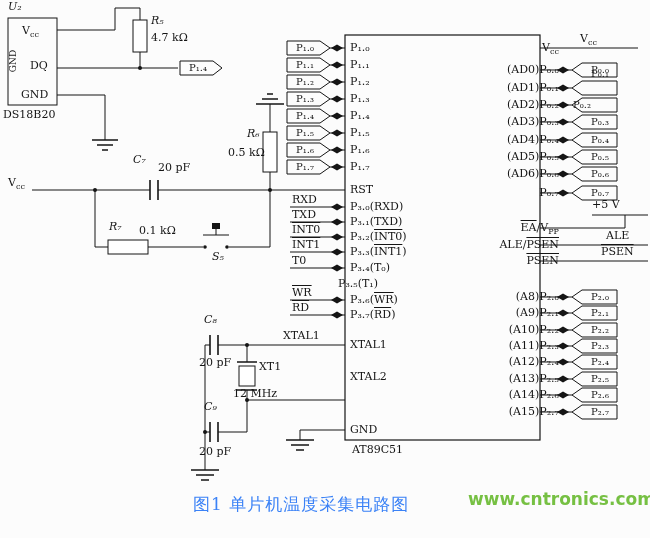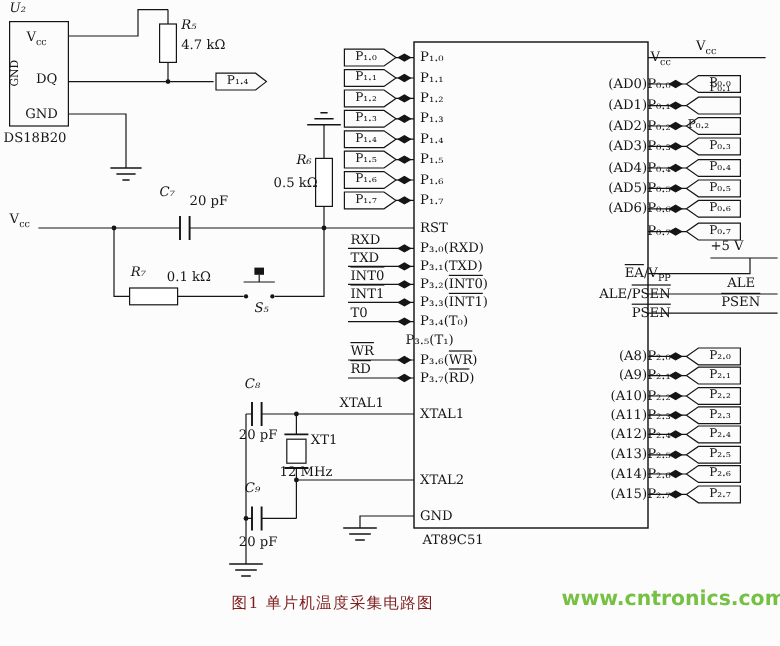--- a/index.html
+++ b/index.html
@@ -5,21 +5,21 @@
   html,body{margin:0;padding:0;background:#fcfcfc;}
   #canvas{position:relative;width:650px;height:538px;background:#fcfcfc;overflow:hidden;
           font-family:"DejaVu Serif","Liberation Serif",serif;padding-left:24px;}
   svg{position:absolute;left:0;top:0;}
   .lbl{position:absolute;font-size:11px;line-height:14px;color:#151515;white-space:nowrap;}
   .it{font-style:italic;}
   .ov{text-decoration:overline;}
   .fg{font-size:10px;width:36px;text-align:center;}
   .pr{right:115px;text-align:right;}
   sub{font-size:8px;line-height:1;}
-  .cap{font-size:13px;color:#7f1d1d;letter-spacing:1px;}
+  .cap{font-size:17px;color:#3b82f6;letter-spacing:1px;}
   .wm{font-family:"DejaVu Sans","Liberation Sans",sans-serif;font-weight:bold;font-size:17px;color:#76c043;}
   .rot{transform:rotate(-90deg);font-size:9px;}
 </style>
 </head>
 <body>
 
 <div id="canvas">
 
 <svg width="650" height="538" viewBox="0 0 650 538">
   <defs>
@@ -208,21 +208,21 @@
 <span class="lbl" style="left:350px;top:183px">RST</span>
 <span class="lbl" style="left:350px;top:200px">P₃.₀(RXD)</span>
 <span class="lbl" style="left:350px;top:215px">P₃.₁(TXD)</span>
 <span class="lbl" style="left:350px;top:230px"><span>P₃.₂(</span><span class="ov">INT0</span><span>)</span></span>
 <span class="lbl" style="left:350px;top:245px"><span>P₃.₃(</span><span class="ov">INT1</span><span>)</span></span>
 <span class="lbl" style="left:350px;top:261px">P₃.₄(T₀)</span>
 <span class="lbl" style="left:338px;top:277px">P₃.₅(T₁)</span>
 <span class="lbl" style="left:350px;top:293px"><span>P₃.₆(</span><span class="ov">WR</span><span>)</span></span>
 <span class="lbl" style="left:350px;top:308px"><span>P₃.₇(</span><span class="ov">RD</span><span>)</span></span>
 <span class="lbl" style="left:350px;top:338px">XTAL1</span>
-<span class="lbl" style="left:350px;top:393px">XTAL2</span>
+<span class="lbl" style="left:350px;top:370px">XTAL2</span>
 <span class="lbl" style="left:350px;top:423px">GND</span>
 
 <span class="lbl pr" style="top:41px"><span>V</span><sub>cc</sub></span>
 <span class="lbl pr" style="top:63px">(AD0)P₀.₀</span>
 <span class="lbl pr" style="top:81px">(AD1)P₀.₁</span>
 <span class="lbl pr" style="top:98px">(AD2)P₀.₂</span>
 <span class="lbl pr" style="top:115px">(AD3)P₀.₃</span>
 <span class="lbl pr" style="top:133px">(AD4)P₀.₄</span>
 <span class="lbl pr" style="top:150px">(AD5)P₀.₅</span>
 <span class="lbl pr" style="top:167px">(AD6)P₀.₆</span>

